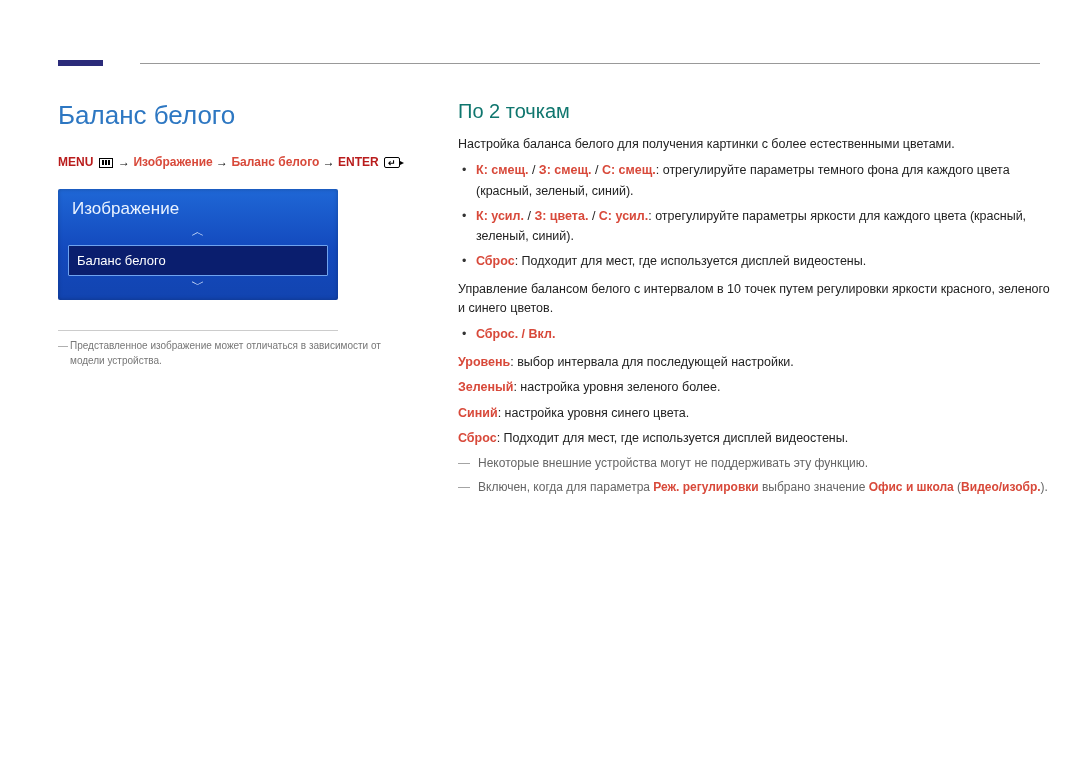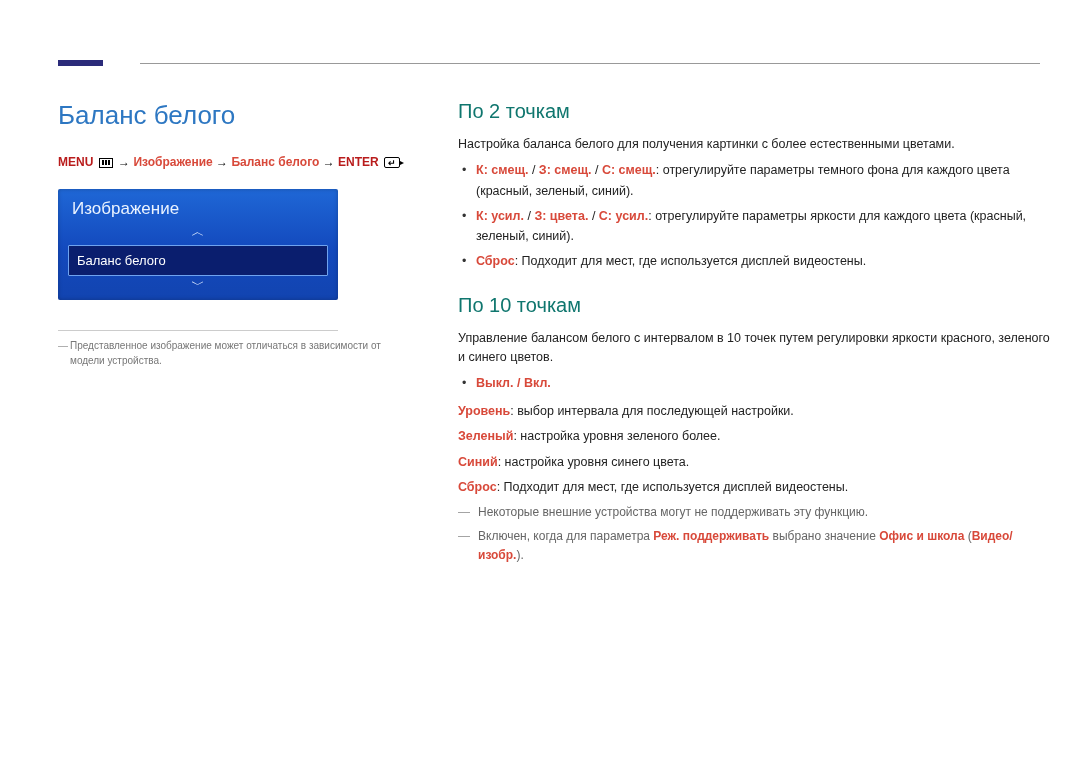--- a/index.html
+++ b/index.html
@@ -228,39 +228,38 @@
         <li>
           <span class="red">К: усил.</span> /
           <span class="red">З: цвета.</span> /
           <span class="red">С: усил.</span><span>: отрегулируйте параметры яркости для каждого цвета (красный, зеленый, синий).</span>
         </li>
         <li>
           <span class="red">Сброс</span><span>: Подходит для мест, где используется дисплей видеостены.</span>
         </li>
       </ul>
 
-      <h2 class="section-h second">По 10 точкам</h2>
       <p class="para">Управление балансом белого с интервалом в 10 точек путем регулировки яркости красного, зеленого и синего цветов.</p>
       <ul class="bullets">
         <li>
-          <span class="red">Выкл. / Вкл.</span>
+          <span class="red">Сброс. / Вкл.</span>
         </li>
       </ul>
       <p class="para">
         <span class="red">Уровень</span><span>: выбор интервала для последующей настройки.</span>
       </p>
       <p class="para">
         <span class="red">Зеленый</span><span>: настройка уровня зеленого более.</span>
       </p>
       <p class="para">
         <span class="red">Синий</span><span>: настройка уровня синего цвета.</span>
       </p>
       <p class="para">
         <span class="red">Сброс</span><span>: Подходит для мест, где используется дисплей видеостены.</span>
       </p>
 
       <div class="note-line">Некоторые внешние устройства могут не поддерживать эту функцию.</div>
       <div class="note-line">
-        <span>Включен, когда для параметра </span><span class="red">Реж. поддерживать</span><span> выбрано значение </span><span class="red">Офис и школа</span><span> (</span><span class="red">Видео/изобр.</span><span>).</span>
+        <span>Включен, когда для параметра </span><span class="red">Реж. регулировки</span><span> выбрано значение </span><span class="red">Офис и школа</span><span> (</span><span class="red">Видео/изобр.</span><span>).</span>
       </div>
     </div>
   </div>
 </div>
 
 </body></html>

